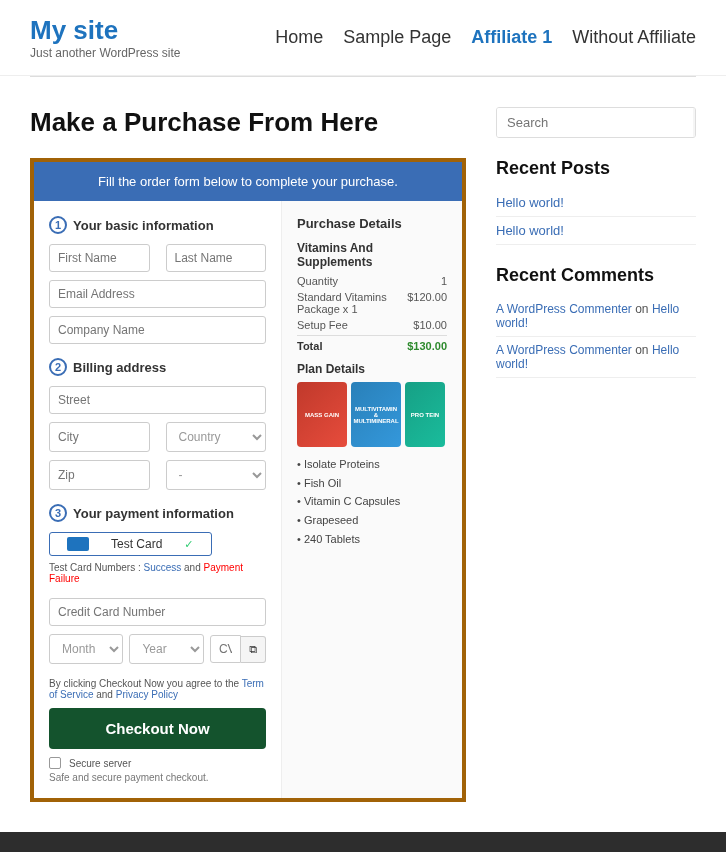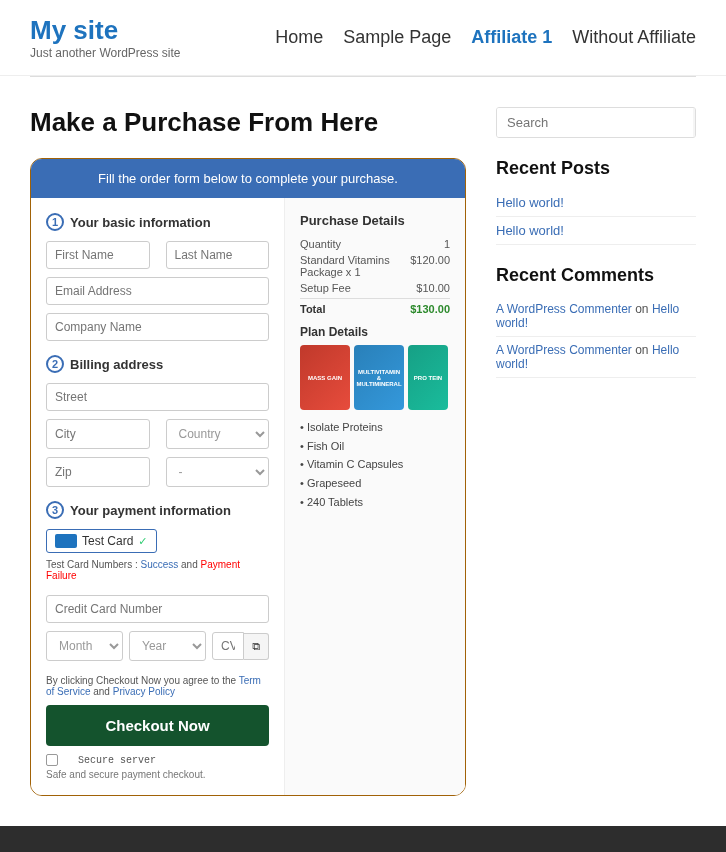--- a/index.html
+++ b/index.html
@@ -34,22 +34,22 @@
     
     .main-wrapper { display: flex; padding: 30px; gap: 30px; }
     .content-area { flex: 1; }
     .sidebar { width: 200px; }
 
     
     .page-title { font-size: 26px; font-weight: bold; margin-bottom: 20px; color: #111; }
 
     
     .order-form-container {
-      border: 1px solid #a16207;
-      border-radius: 12px;
+      border: 4px solid #a16207;
+      border-radius: 0;
       overflow: hidden;
     }
     .order-form-header {
       background: #3a6db5;
       color: #fff;
       text-align: center;
       padding: 12px;
       font-size: 13px;
     }
     .order-form-body {
@@ -107,24 +107,24 @@
       font-size: 12px;
       color: #999;
       appearance: auto;
       background: #fff;
     }
 
     
     .payment-card-badge {
       display: inline-flex;
       align-items: center;
-      gap: 5px;
+      gap: 22px;
       border: 1px solid #3a6db5;
       border-radius: 3px;
-      padding: 4px 8px;
+      padding: 4px 17px;
       font-size: 12px;
       color: #333;
       margin-bottom: 6px;
     }
     .card-icon {
       width: 22px;
       height: 14px;
       background: #1e73be;
       border-radius: 2px;
       display: inline-block;
@@ -158,25 +158,24 @@
       padding: 12px 20px;
       font-size: 15px;
       font-weight: bold;
       cursor: pointer;
       width: 100%;
       margin-bottom: 8px;
     }
     .secure-server {
       display: flex;
       align-items: center;
-      gap: 20px;
+      gap: 8px;
       font-size: 10px;
       color: #555;
       margin-bottom: 3px;
-      font-family: Liberation Mono, monospace;
     }
     .secure-check {
       width: 12px;
       height: 12px;
       border: 1px solid #999;
       border-radius: 2px;
       display: inline-block;
     }
     .safe-text { font-size: 10px; color: #777; }
 
@@ -388,20 +387,21 @@
 
           <div class="secure-server">
             <span class="secure-check"></span>
             <span>Secure server</span>
           </div>
           <div class="safe-text">Safe and secure payment checkout.</div>
         </div>
 
         <div class="order-form-right">
           <div class="purchase-details-title">Purchase Details</div>
+          <div class="product-name">Vitamins And Supplements</div>
 
           <div class="detail-row">
             <span>Quantity</span>
             <span>1</span>
           </div>
           <div class="detail-row">
             <span>Standard Vitamins Package x 1</span>
             <span>$120.00</span>
           </div>
           <div class="detail-row">

